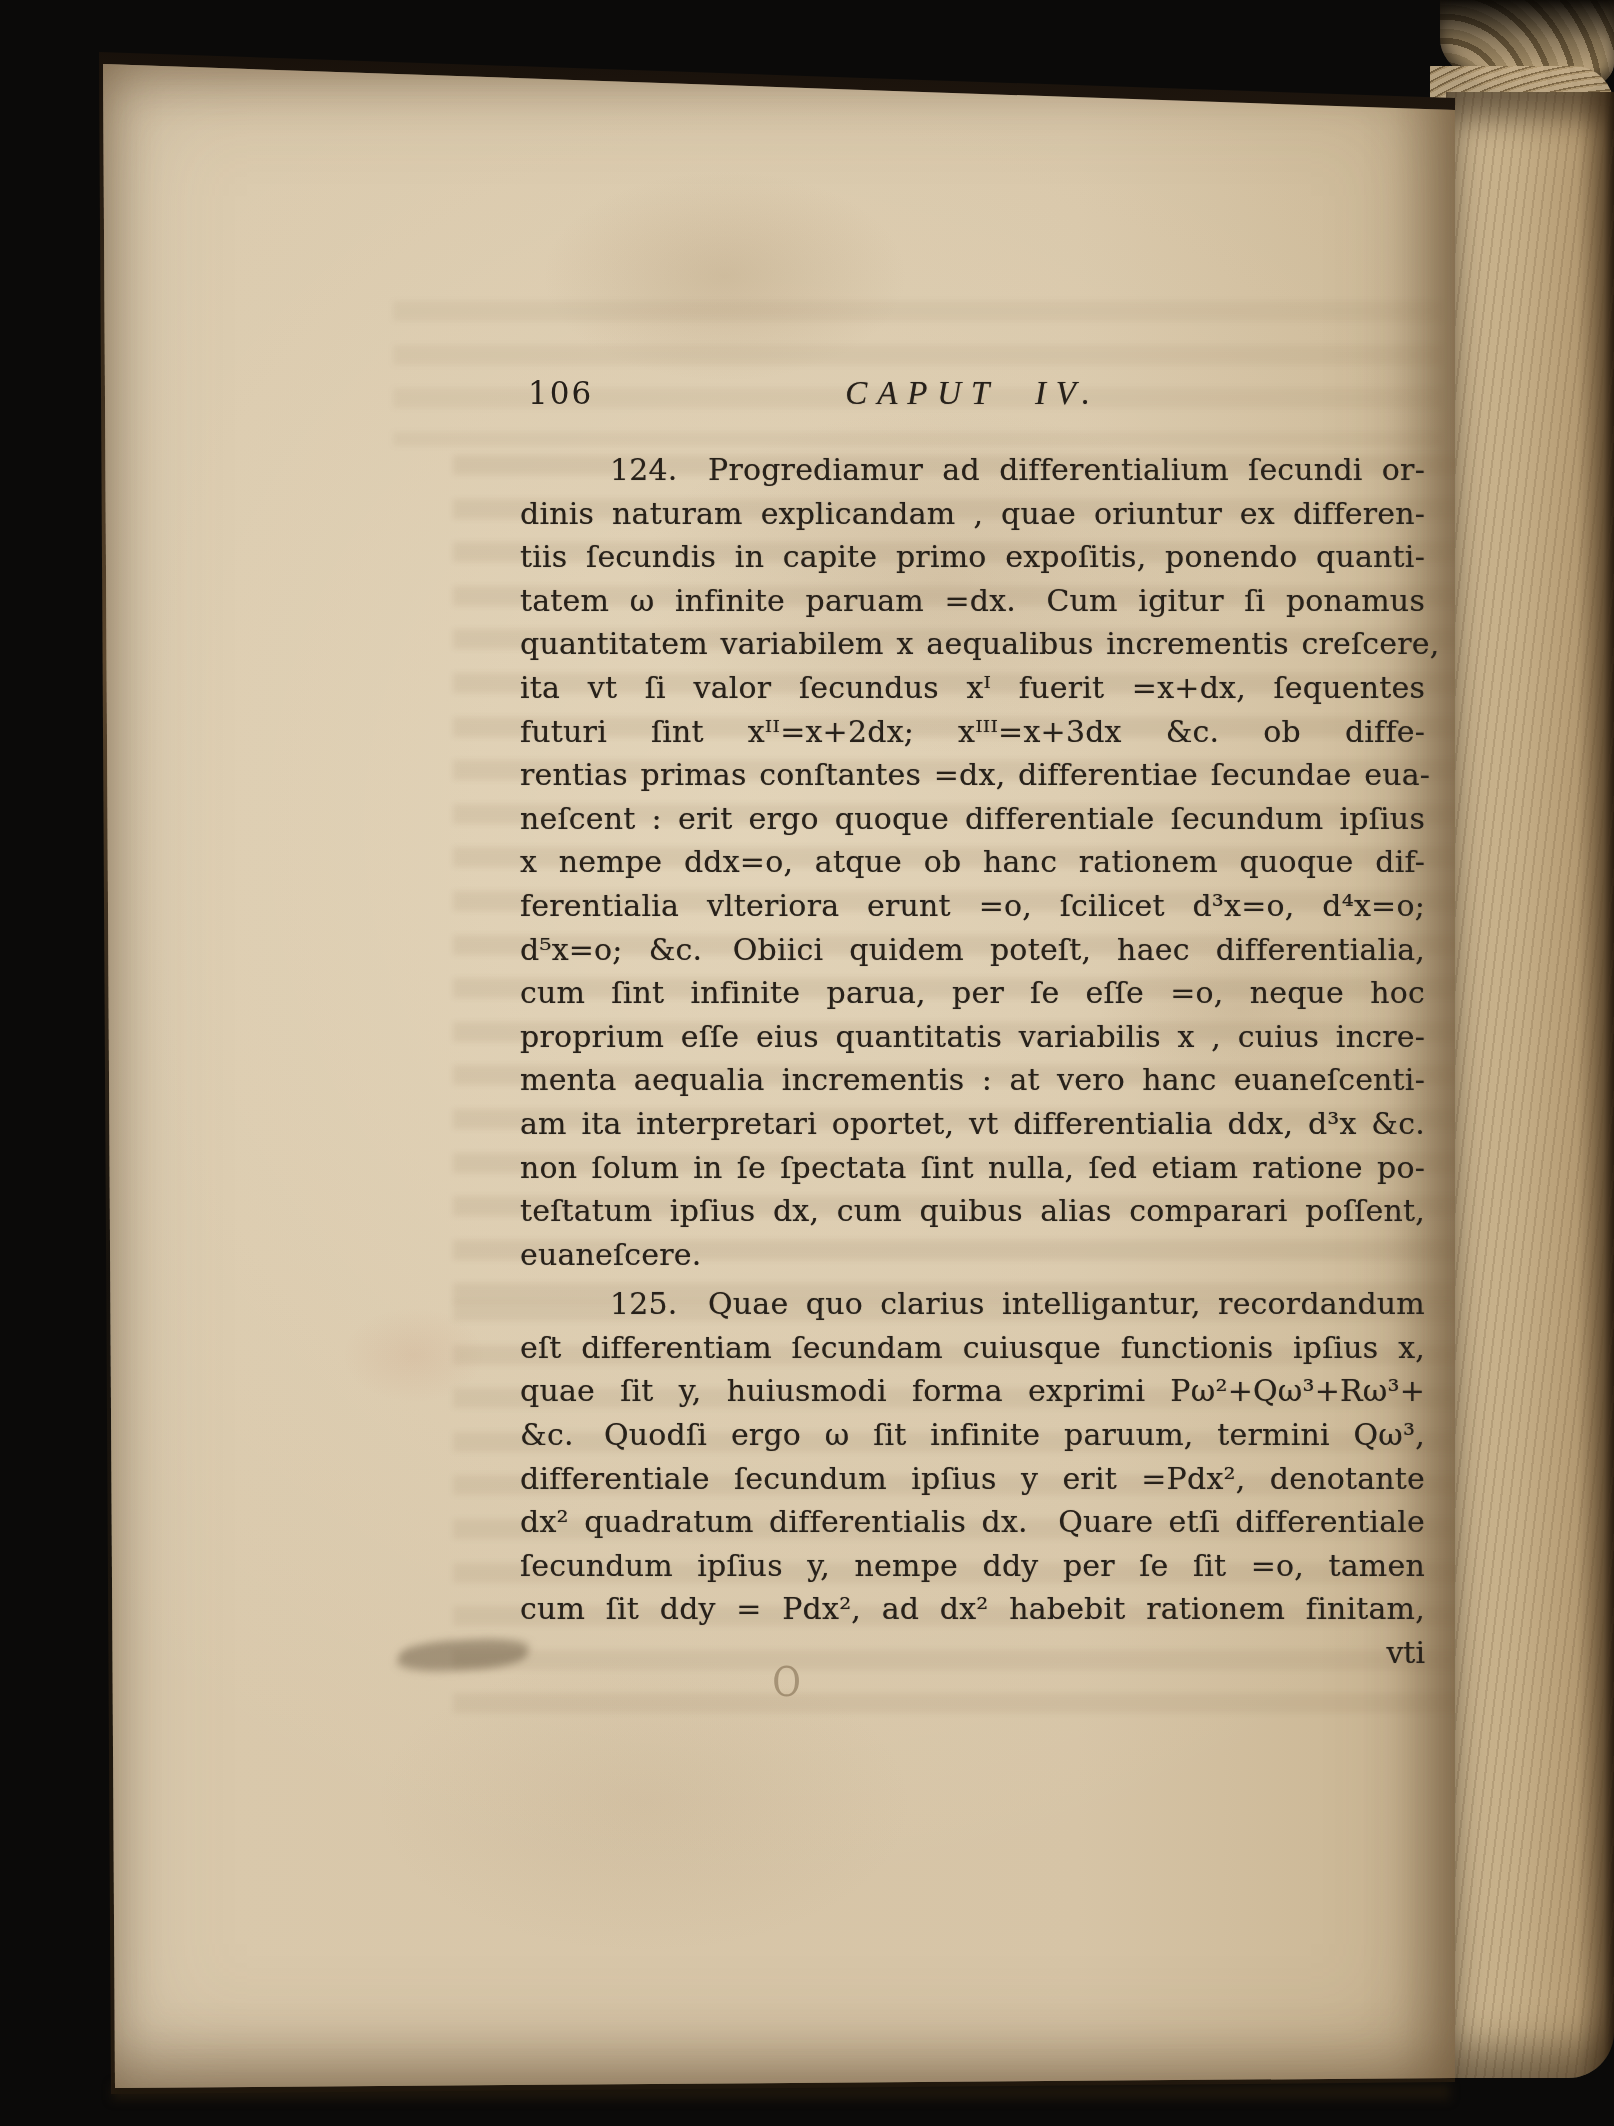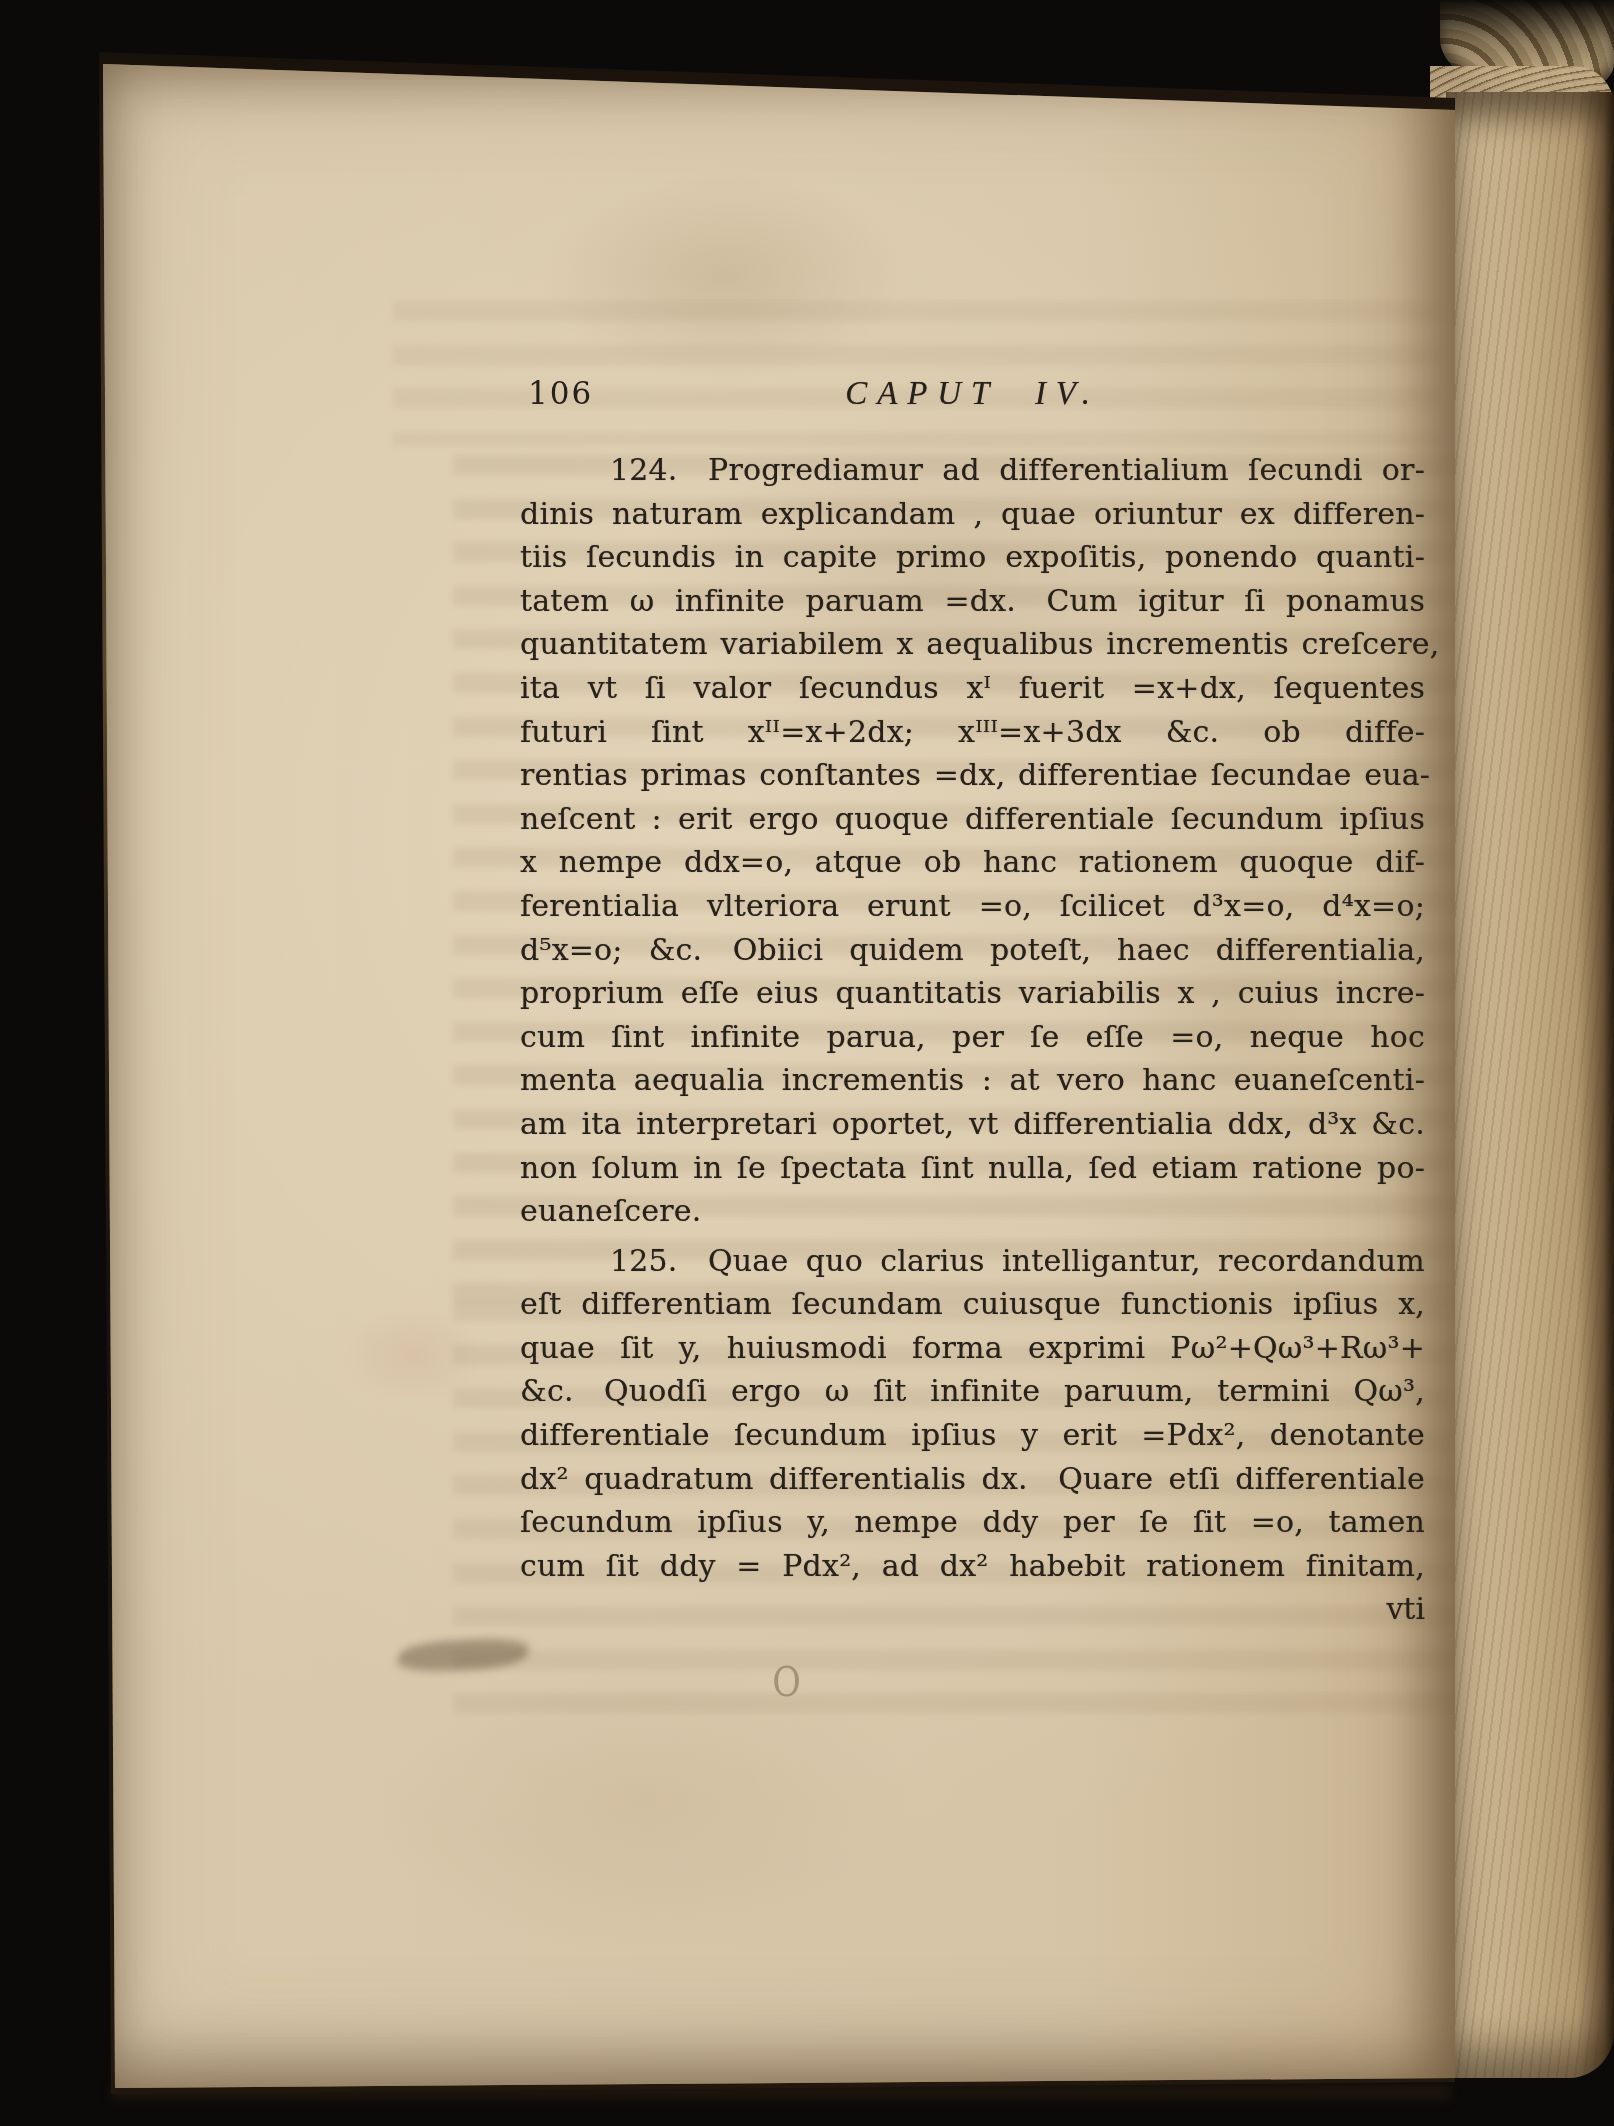--- a/index.html
+++ b/index.html
@@ -162,25 +162,26 @@
         <div class="ln">tiis ſecundis in capite primo expoſitis, ponendo quanti-</div>
         <div class="ln">tatem ω infinite paruam =dx.  Cum igitur ſi ponamus</div>
         <div class="ln">quantitatem variabilem x aequalibus incrementis creſcere,</div>
         <div class="ln">ita vt ſi valor ſecundus xᴵ fuerit =x+dx, ſequentes</div>
         <div class="ln">futuri ſint xᴵᴵ=x+2dx; xᴵᴵᴵ=x+3dx &amp;c. ob diffe-</div>
         <div class="ln">rentias primas conſtantes =dx, differentiae ſecundae eua-</div>
         <div class="ln">neſcent : erit ergo quoque differentiale ſecundum ipſius</div>
         <div class="ln">x nempe ddx=o, atque ob hanc rationem quoque dif-</div>
         <div class="ln">ferentialia vlteriora erunt =o, ſcilicet d³x=o, d⁴x=o;</div>
         <div class="ln">d⁵x=o; &amp;c.  Obiici quidem poteſt, haec differentialia,</div>
+        <div class="ln">cum ſint infinite parua, per ſe eſſe =o, neque hoc</div>
         <div class="ln">proprium eſſe eius quantitatis variabilis x , cuius incre-</div>
-        <div class="ln">cum ſint infinite parua, per ſe eſſe =o, neque hoc</div>
         <div class="ln">menta aequalia incrementis : at vero hanc euaneſcenti-</div>
         <div class="ln">am ita interpretari oportet, vt differentialia ddx, d³x &amp;c.</div>
         <div class="ln">non ſolum in ſe ſpectata ſint nulla, ſed etiam ratione po-</div>
+        <div class="ln">teſtatum ipſius dx, cum quibus alias comparari poſſent,</div>
         <div class="ln end">euaneſcere.</div>
       </div>
 
       <div class="para p2">
         <div class="ln indent">125.  Quae quo clarius intelligantur, recordandum</div>
         <div class="ln">eſt differentiam ſecundam cuiusque functionis ipſius x,</div>
         <div class="ln">quae ſit y, huiusmodi forma exprimi Pω²+Qω³+Rω³+</div>
         <div class="ln">&amp;c.  Quodſi ergo ω ſit infinite paruum, termini Qω³,</div>
         <div class="ln">differentiale ſecundum ipſius y erit =Pdx², denotante</div>
         <div class="ln">dx² quadratum differentialis dx.  Quare etſi differentiale</div>

